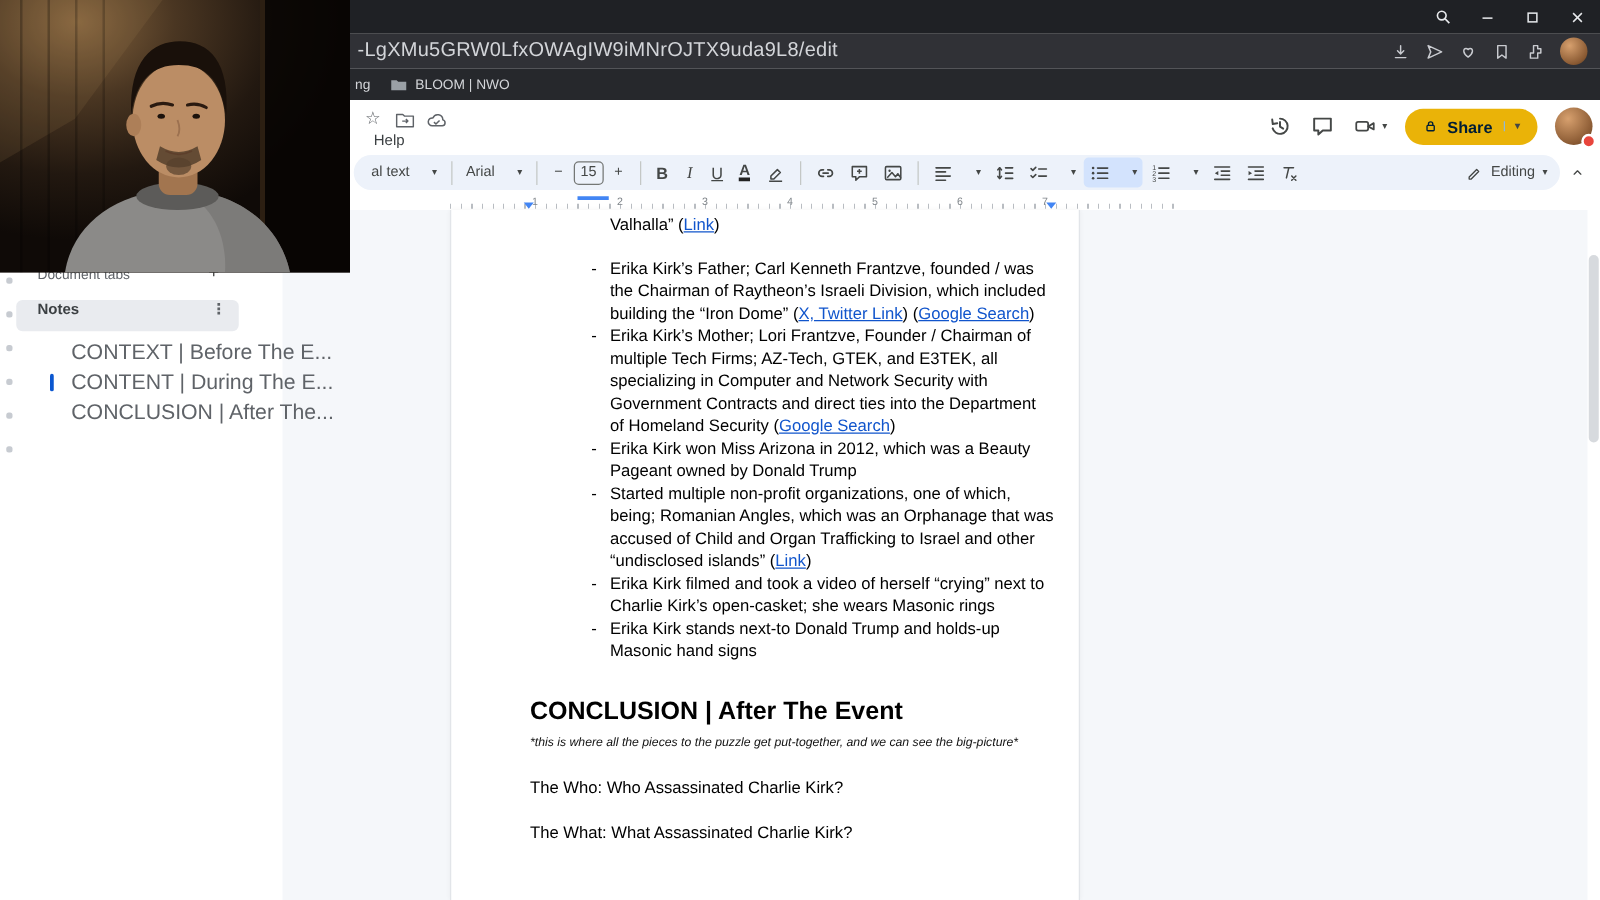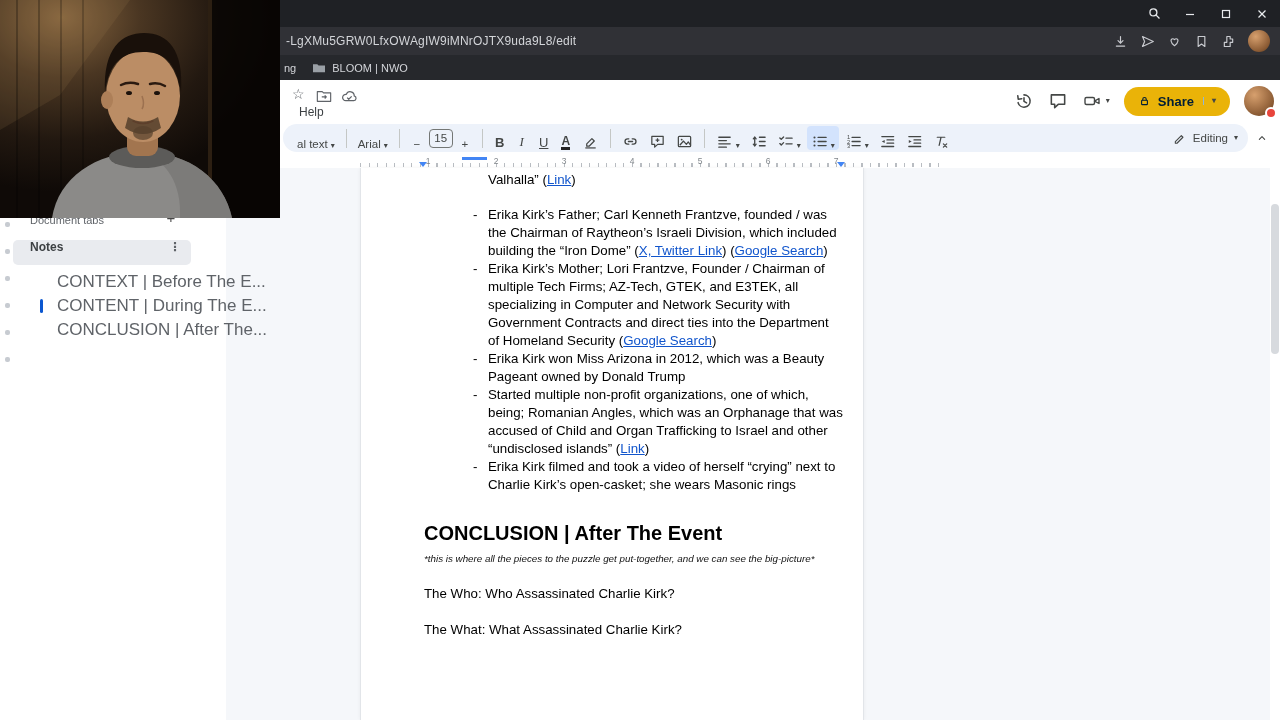--- a/index.html
+++ b/index.html
@@ -4,21 +4,21 @@
 <style>
   *{margin:0;padding:0;box-sizing:border-box}
   html,body{width:1280px;height:720px}
   body{font-family:"Liberation Sans","DejaVu Sans",sans-serif;overflow:hidden;background:#fff}
   .screen{position:relative;width:1280px;height:720px;overflow:hidden;background:#fff}
 
   
   .titlebar{position:absolute;top:0;left:0;right:0;height:27px;background:#1f2125;display:flex;justify-content:flex-end;align-items:center}
   .winbtn{width:36px;height:27px;display:flex;align-items:center;justify-content:center;background:transparent;border:0;cursor:pointer}
   .urlrow{position:absolute;top:27px;left:0;right:0;height:28px;background:#303136;display:flex;align-items:center}
-  .url-text{margin-left:286px;font-size:12px;color:#d3d5d9;letter-spacing:.2px;cursor:text}
+  .url-text{margin-left:286px;font-size:16px;color:#d3d5d9;letter-spacing:.2px;cursor:text}
   .url-icons{margin-left:auto;margin-right:10px;display:flex;align-items:center;gap:12px}
   .mini-avatar{width:22px;height:22px;border-radius:50%;background:radial-gradient(circle at 35% 30%,#d7a06e,#8a5a33 70%,#5b3a1e)}
   .bmrow{position:absolute;top:55px;left:0;right:0;height:25px;background:#26282c;display:flex;align-items:center;font-size:11px;color:#d3d5d9}
   .bm-partial{margin-left:284px;cursor:pointer}
   .bm-folder{display:flex;align-items:center;gap:6px;margin-left:16px;cursor:pointer}
 
   
   .docsheader{position:absolute;top:80px;left:0;right:0;height:42px;background:#fff}
   .dh-star{position:absolute;left:292px;top:6px;font-size:14px;color:#5f6368;cursor:pointer}
   .dh-folder{position:absolute;left:316px;top:9px;cursor:pointer}
@@ -27,21 +27,21 @@
   .dh-right{position:absolute;right:6px;top:0;height:100%;display:flex;align-items:center;gap:14px}
   .iconbtn{background:transparent;border:0;display:flex;align-items:center;justify-content:center;cursor:pointer}
   .share-btn{display:flex;align-items:center;gap:7px;background:#eab308;border-radius:15px;height:29px;padding:0 14px;color:#001d35;font-size:13px;font-weight:700;border:0;cursor:pointer}
   .share-caret{border-left:1px solid #8fb8d8;padding-left:8px;margin-left:2px}
   .avatar{width:30px;height:30px;border-radius:50%;background:radial-gradient(circle at 35% 30%,#d7a06e,#8a5a33 70%,#5b3a1e);position:relative;cursor:pointer}
   .avatar .badge{position:absolute;right:-3px;bottom:-3px;width:12px;height:12px;border-radius:50%;background:#e8453c;border:2px solid #fff}
 
   
   .toolbar{position:absolute;top:122px;left:0;right:0;height:32px;background:#fff}
   .tpill{position:absolute;left:283px;right:32px;top:2px;height:28px;background:#edf2fa;border-radius:14px;display:flex;align-items:center;padding:0 10px;gap:2px;font-size:11.5px;color:#444746}
-  .tbtn{display:flex;align-items:flex-end;justify-content:center;min-width:20px;height:24px;padding:0 4px;border-radius:4px;border:0;background:transparent;color:#444746;cursor:pointer;gap:3px;font-size:11.5px;white-space:nowrap}
+  .tbtn{display:flex;align-items:center;justify-content:center;min-width:20px;height:24px;padding:0 4px;border-radius:4px;border:0;background:transparent;color:#444746;cursor:pointer;gap:18px;font-size:11.5px;white-space:nowrap}
   .tbtn.active{background:#d3e3fd}
   .tsep{width:1px;height:19px;background:#c4c7c5;margin:0 5px}
   .caret{font-size:8px;color:#444746;line-height:1}
   .sizebox{width:24px;height:19px;border:1px solid #747775;border-radius:4px;display:flex;align-items:center;justify-content:center;font-size:11.5px;background:transparent;cursor:text}
   .glyph-b{font-weight:700;font-size:13px}
   .glyph-i{font-style:italic;font-size:13px;font-family:"Liberation Serif",serif}
   .glyph-u{text-decoration:underline;font-size:13px}
   .glyph-a{font-size:12px;font-weight:700;border-bottom:3px solid #222;line-height:11px}
   .editing-group{margin-left:auto;display:flex;align-items:center;gap:6px}
   .collapse-btn{position:absolute;right:8px;top:6px;width:20px;height:20px;border-radius:50%;display:flex;align-items:center;justify-content:center;background:transparent;border:0;cursor:pointer}
@@ -359,20 +359,21 @@
   <div class="canvas">
     <div class="page">
       <div class="doc">
         <div class="topline"><span>Valhalla” (</span><span class="doclink">Link</span><span>)</span></div>
         <ul class="bullets">
             <li><span>Erika Kirk’s Father; Carl Kenneth Frantzve, founded / was the Chairman of Raytheon’s Israeli Division, which included building the “Iron Dome” (</span><span class="doclink">X, Twitter Link</span><span>) (</span><span class="doclink">Google Search</span><span>)</span></li>
             <li><span>Erika Kirk’s Mother; Lori Frantzve, Founder / Chairman of multiple Tech Firms; AZ-Tech, GTEK, and E3TEK, all specializing in Computer and Network Security with Government Contracts and direct ties into the Department of Homeland Security (</span><span class="doclink">Google Search</span><span>)</span></li>
             <li><span>Erika Kirk won Miss Arizona in 2012, which was a Beauty Pageant owned by Donald Trump</span></li>
             <li><span>Started multiple non-profit organizations, one of which, being; Romanian Angles, which was an Orphanage that was accused of Child and Organ Trafficking to Israel and other “undisclosed islands” (</span><span class="doclink">Link</span><span>)</span></li>
             <li><span>Erika Kirk filmed and took a video of herself “crying” next to Charlie Kirk’s open-casket; she wears Masonic rings</span></li>
+            <li><span>Erika Kirk stands next-to Donald Trump and holds-up Masonic hand signs</span></li>
           </ul>
         <div class="h1">CONCLUSION | After The Event</div>
         <div class="note">*this is where all the pieces to the puzzle get put-together, and we can see the big-picture*</div>
         <div class="q">The Who: Who Assassinated Charlie Kirk?</div>
         <div class="q q2">The What: What Assassinated Charlie Kirk?</div>
       </div>
     </div>
     <div class="scroll-track">
       <div class="scroll-thumb"></div>
     </div>

